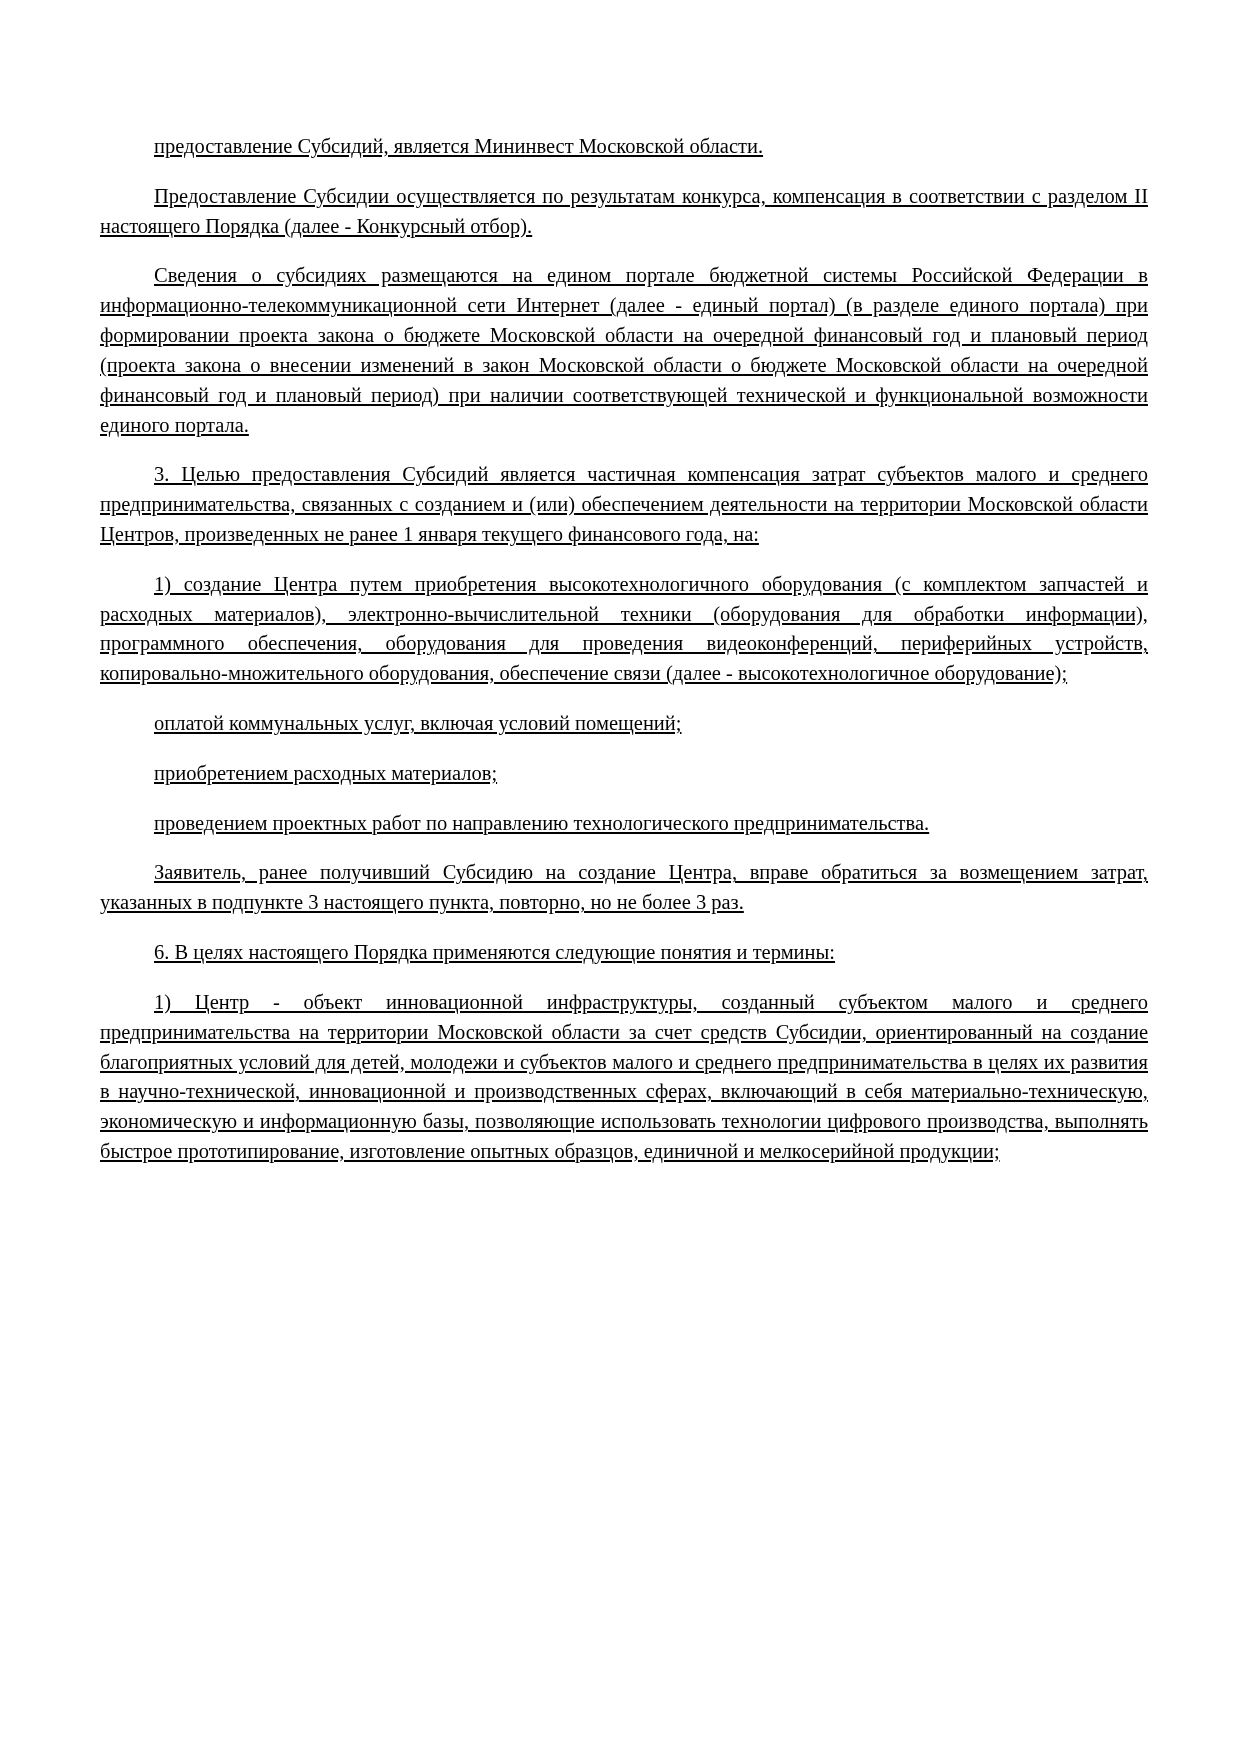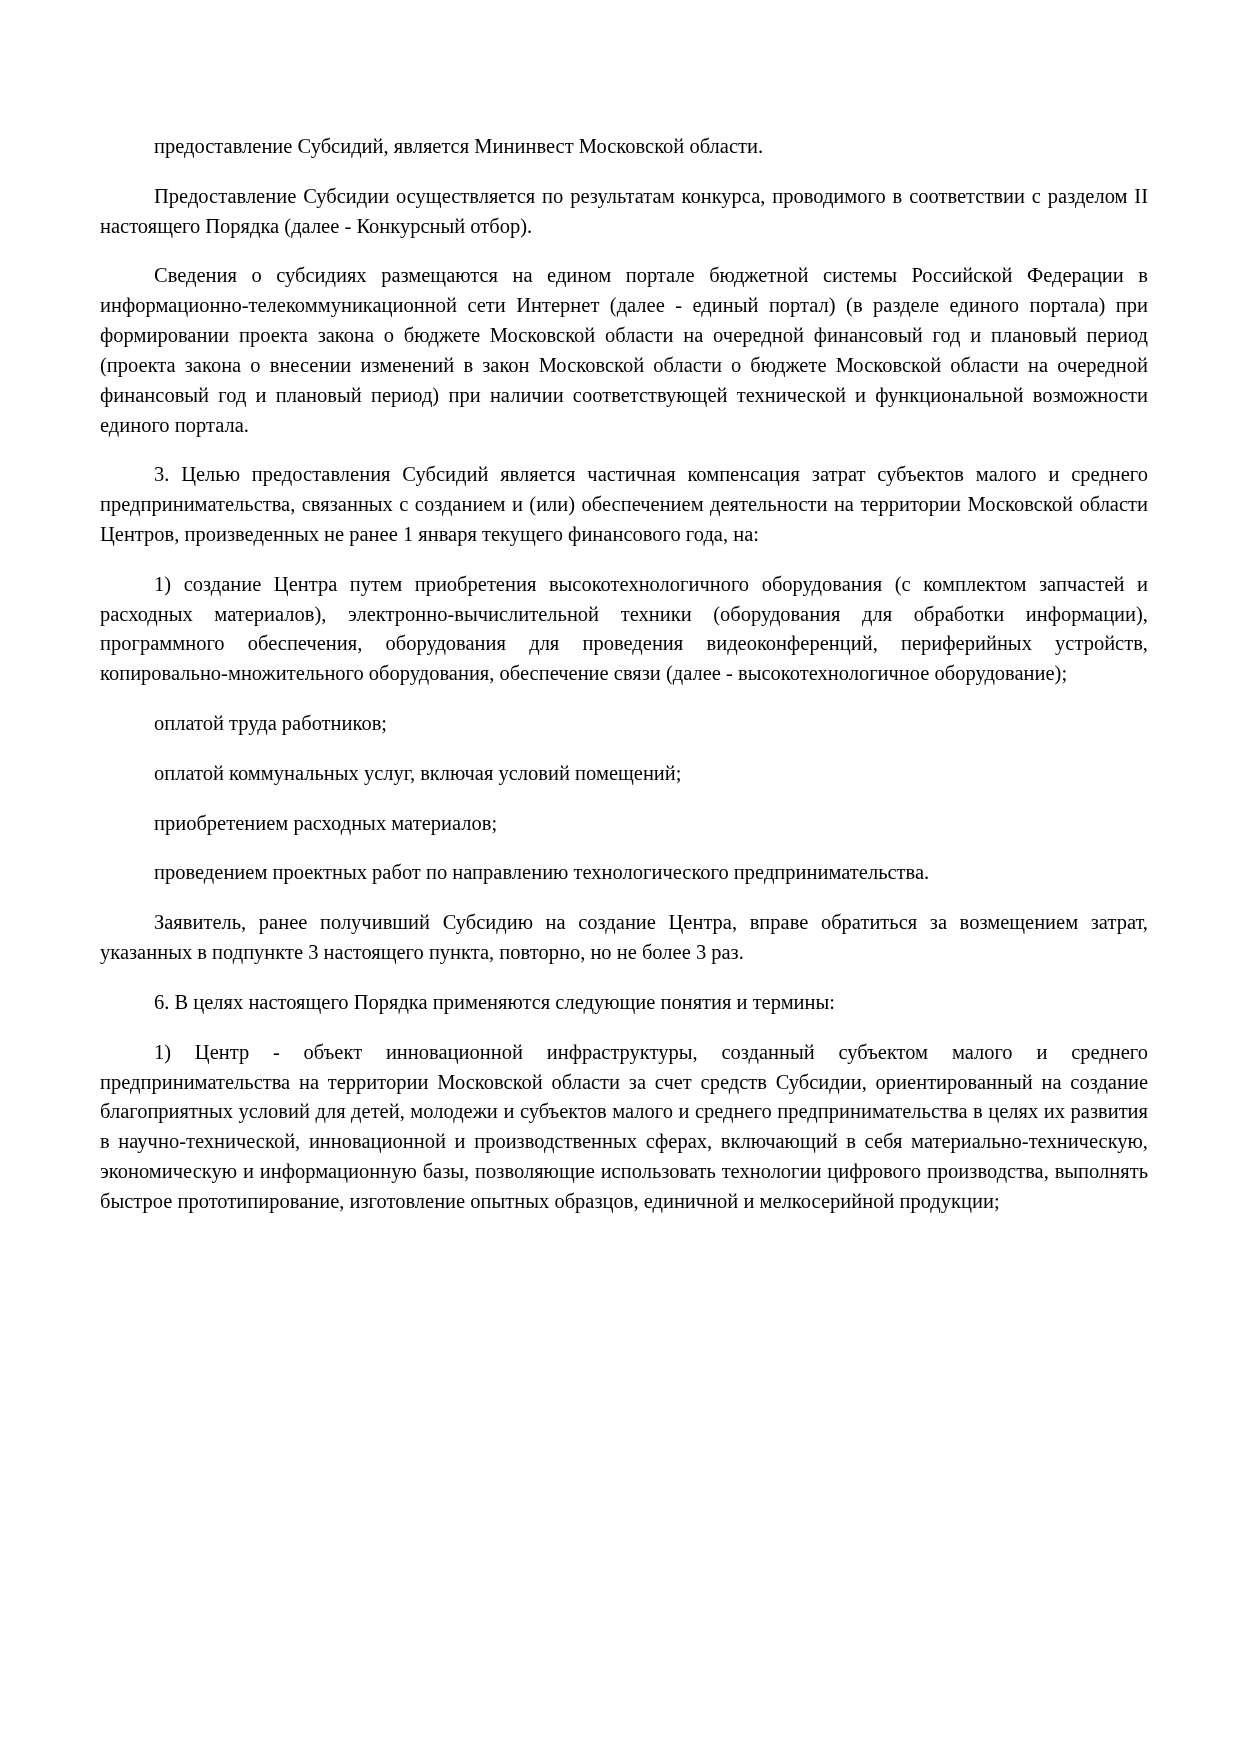--- a/index.html
+++ b/index.html
@@ -16,20 +16,21 @@
 
   .page {
     position: relative;
     box-sizing: border-box;
     width: 1240px;
     height: 1754px;
     margin: 0 auto;
     background: #ffffff;
     padding: 132px 92px 96px 100px;
     overflow: hidden;
+    text-decoration: underline;
   }
 
   .doc-body {
     font-size: 20.5px;
     line-height: 1.455;
     text-align: justify;
     text-justify: inter-word;
     -webkit-hyphens: none;
     hyphens: none;
   }
@@ -52,31 +53,30 @@
   }
 </style>
 </head>
 <body>
 
 <div class="page">
   <div class="doc-body">
 
     <p class="para flush">предоставление Субсидий, является Мининвест Московской области.</p>
 
-    <p class="para">Предоставление Субсидии осуществляется по результатам конкурса, проводимого в соответствии с разделом II настоящего Порядка (далее - Конкурсный отбор).</p>
+    <p class="para">Предоставление Субсидии осуществляется по результатам конкурса, компенсация в соответствии с разделом II настоящего Порядка (далее - Конкурсный отбор).</p>
 
     <p class="para">Сведения о субсидиях размещаются на едином портале бюджетной системы Российской Федерации в информационно-телекоммуникационной сети Интернет (далее - единый портал) (в разделе единого портала) при формировании проекта закона о бюджете Московской области на очередной финансовый год и плановый период (проекта закона о внесении изменений в закон Московской области о бюджете Московской области на очередной финансовый год и плановый период) при наличии соответствующей технической и функциональной возможности единого портала.</p>
 
     <p class="para">3. Целью предоставления Субсидий является частичная компенсация затрат субъектов малого и среднего предпринимательства, связанных с созданием и (или) обеспечением деятельности на территории Московской области Центров, произведенных не ранее 1 января текущего финансового года, на:</p>
 
     <p class="para">1) создание Центра путем приобретения высокотехнологичного оборудования (с комплектом запчастей и расходных материалов), электронно-вычислительной техники (оборудования для обработки информации), программного обеспечения, оборудования для проведения видеоконференций, периферийных устройств, копировально-множительного оборудования, обеспечение связи (далее - высокотехнологичное оборудование);</p>
 
 
 
-    <p class="para single">оплатой труда работников;</p>
 
     <p class="para single">оплатой коммунальных услуг, включая условий помещений;</p>
 
     <p class="para single">приобретением расходных материалов;</p>
 
     <p class="para single">проведением проектных работ по направлению технологического предпринимательства.</p>
 
     <p class="para">Заявитель, ранее получивший Субсидию на создание Центра, вправе обратиться за возмещением затрат, указанных в подпункте 3 настоящего пункта, повторно, но не более 3 раз.</p>
 
     <p class="para single">6. В целях настоящего Порядка применяются следующие понятия и термины:</p>

